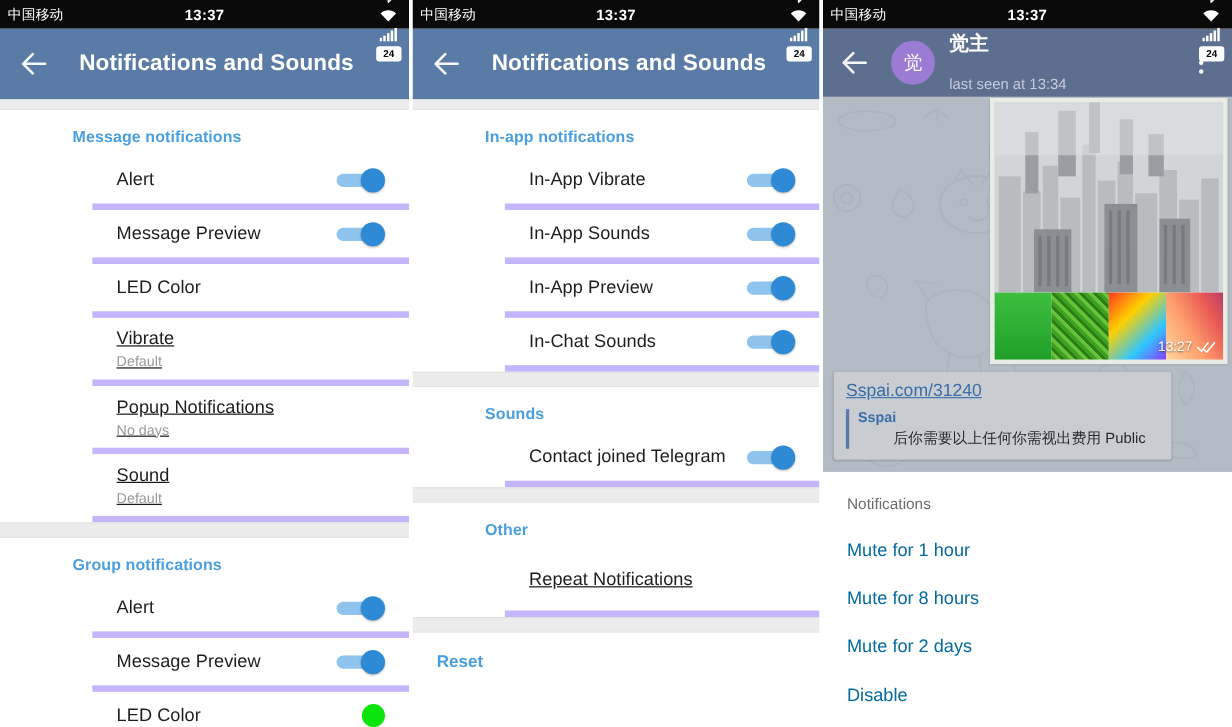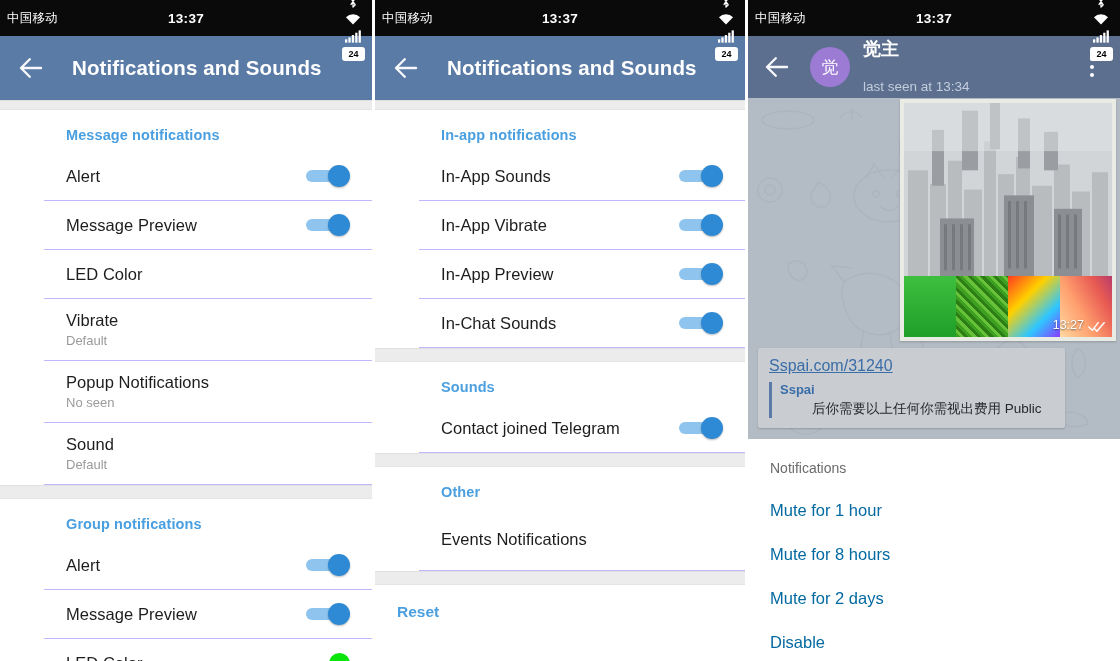--- a/index.html
+++ b/index.html
@@ -11,21 +11,21 @@
   }
   .screens { display: flex; width: 1120px; height: 661px; background: #fff; }
   .panel { position: relative; height: 661px; overflow: hidden; background: #fff; }
   .p1 { width: 372px; }
   .gap { width: 3px; background: #ffffff; height: 661px; flex: 0 0 3px; }
   .p2 { width: 370px; }
   .p3 { width: 372px; }
 
   
   .statusbar {
-    height: 36px; background: #0a0a0a; color: #fff;
+    height: 26px; background: #0a0a0a; color: #fff;
     display: flex; align-items: center; padding: 0 7px;
     font-size: 12.5px; position: relative; z-index: 5;
   }
   .sb-carrier { font-size: 12.5px; letter-spacing: .2px; }
   .sb-time {
     position: absolute; left: 0; right: 0; text-align: center;
     font-size: 13.5px; font-weight: bold; letter-spacing: .3px;
   }
   .sb-icons {
     margin-left: auto; display: flex; align-items: center; gap: 4px;
@@ -66,24 +66,24 @@
 
   
   .list { background: #fff; padding-left: 44px; }
   .sec-gap { height: 14px; background: #ececec; border-top: 1px solid #e0e0e0; border-bottom: 1px solid #e4e4e4; }
   .sec-head {
     color: #4a9fe0; font-size: 14.5px; font-weight: bold;
     padding: 17px 0 9px 22px; letter-spacing: .1px;
   }
   .row {
     display: flex; align-items: center; padding: 0 22px;
-    border-bottom: 1px solid #c4b5fd; min-height: 49px;
-    background: #fff; cursor: pointer;
-  }
-  .row.two-line { min-height: 62px; align-items: center; }
+    border-bottom: 6px solid #c4b5fd; min-height: 49px;
+    background: #fff; cursor: pointer; margin-left: 40px;
+  }
+  .row.two-line { min-height: 62px; align-items: center; text-decoration: underline; }
   .row-text { flex: 1; }
   .row-title { font-size: 16.5px; color: #1d1d1d; letter-spacing: .05px; }
   .row-sub { font-size: 13px; color: #9a9a9a; margin-top: 3px; }
 
   
   .toggle { width: 44px; height: 22px; position: relative; flex: 0 0 44px; cursor: pointer; }
   .toggle .track {
     position: absolute; left: 0; top: 5px; width: 38px; height: 12px;
     border-radius: 6px; background: #8ec4ee;
   }
@@ -110,21 +110,21 @@
   .city { position: absolute; left: 0; top: 0; right: 0; height: 74%; background: #cfd2d4; overflow: hidden; }
   .city svg { display: block; width: 100%; height: 100%; }
   .strip { position: absolute; left: 0; right: 0; bottom: 0; height: 26%; display: flex; }
   .strip > div { flex: 1; height: 100%; }
   .s1 { background: linear-gradient(180deg,#3fbf3f,#1f9f28); }
   .s2 { background: repeating-linear-gradient(45deg,#3ea021 0 3px,#67c23a 3px 6px,#2d7d17 6px 9px); }
   .s3 { background: linear-gradient(135deg,#ff3b1f,#ffd000 35%,#2ec7ff 70%,#8a3bff); }
   .s4 { background: linear-gradient(60deg,#ffd9a0,#ff9f6e 40%,#e85a52 75%,#b83c6b); }
   .photo-meta {
     position: absolute; right: 7px; bottom: 5px; color: #fff; font-size: 12.5px;
-    display: flex; align-items: flex-end; gap: 4px; text-shadow: 0 1px 2px rgba(0,0,0,.55);
+    display: flex; align-items: center; gap: 4px; text-shadow: 0 1px 2px rgba(0,0,0,.55);
   }
   .link-bubble {
     position: absolute; left: 10px; top: 250px; width: 307px;
     background: #c9ccd0; border-radius: 2px; padding: 9px 0 10px 11px;
     box-shadow: 0 1px 2px rgba(0,0,0,.18);
   }
   .link-url { color: #3a6ea8; font-size: 16px; text-decoration: underline; }
   .link-body { display: flex; margin-top: 7px; }
   .link-accent { width: 3px; background: #5a7ba6; flex: 0 0 3px; margin-right: 8px; }
   .link-site { color: #3a6ea8; font-size: 13px; font-weight: bold; }
@@ -203,21 +203,21 @@
       </div>
       <div class="row two-line">
         <div class="row-text">
           <div class="row-title">Vibrate</div>
           <div class="row-sub">Default</div>
         </div>
       </div>
       <div class="row two-line">
         <div class="row-text">
           <div class="row-title">Popup Notifications</div>
-          <div class="row-sub">No seen</div>
+          <div class="row-sub">No days</div>
         </div>
       </div>
       <div class="row two-line">
         <div class="row-text">
           <div class="row-title">Sound</div>
           <div class="row-sub">Default</div>
         </div>
       </div>
     </div>
 
@@ -285,30 +285,30 @@
           <path d="M20 12H5M11 5l-7 7 7 7" fill="none" stroke="#fff" stroke-width="1.9" stroke-linecap="round" stroke-linejoin="round"></path>
         </svg>
       <span class="appbar-title">Notifications and Sounds</span>
     </div>
     <div class="sec-gap" style="height:10px"></div>
 
     <div class="list">
       <div class="sec-head">In-app notifications</div>
       <div class="row">
         <div class="row-text">
+            <div class="row-title">In-App Vibrate</div>
+          </div>
+        <div class="toggle">
+            <span class="track"></span>
+            <span class="knob"></span>
+          </div>
+      </div>
+      <div class="row">
+        <div class="row-text">
             <div class="row-title">In-App Sounds</div>
-          </div>
-        <div class="toggle">
-            <span class="track"></span>
-            <span class="knob"></span>
-          </div>
-      </div>
-      <div class="row">
-        <div class="row-text">
-            <div class="row-title">In-App Vibrate</div>
           </div>
         <div class="toggle">
             <span class="track"></span>
             <span class="knob"></span>
           </div>
       </div>
       <div class="row">
         <div class="row-text">
             <div class="row-title">In-App Preview</div>
           </div>
@@ -342,21 +342,21 @@
           </div>
       </div>
     </div>
 
     <div class="sec-gap"></div>
 
     <div class="list">
       <div class="sec-head">Other</div>
       <div class="row two-line">
         <div class="row-text">
-          <div class="row-title">Events Notifications</div>
+          <div class="row-title">Repeat Notifications</div>
         </div>
       </div>
     </div>
 
     <div class="sec-gap"></div>
     <div class="reset-link">Reset</div>
   </div>
 
   <div class="gap"></div>
 

